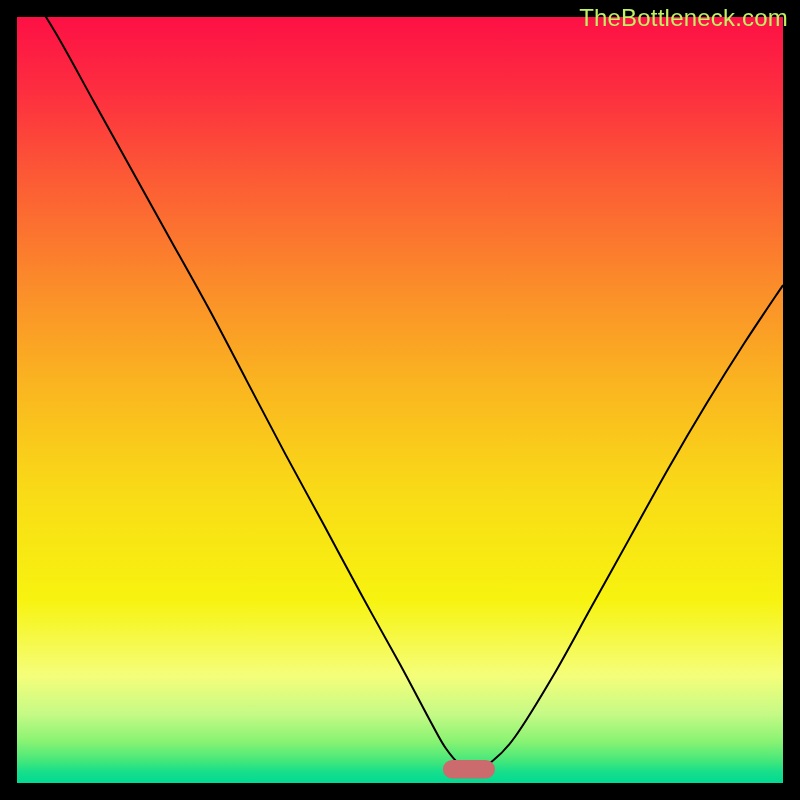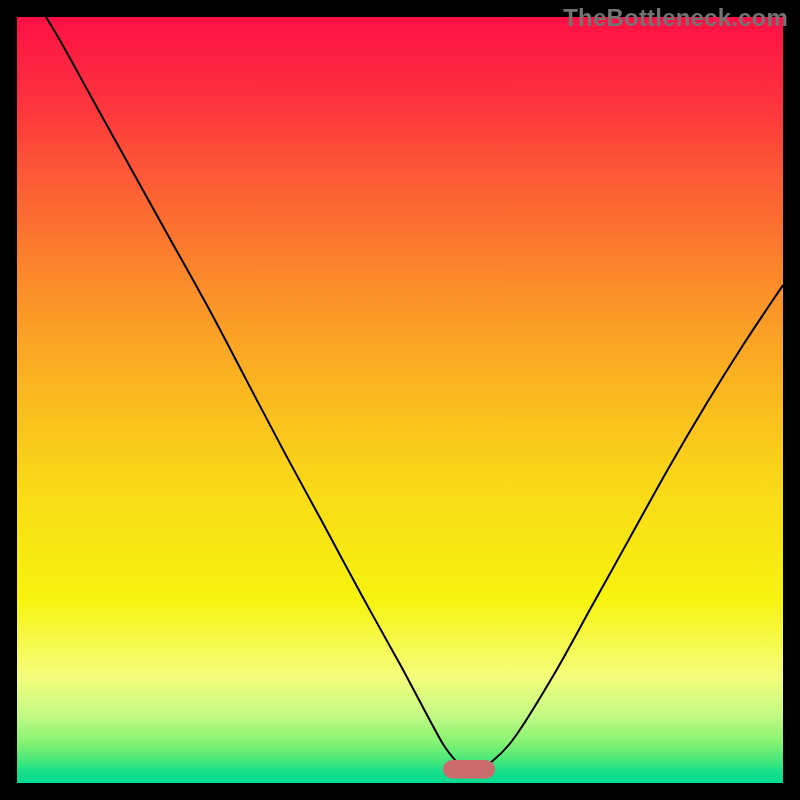--- a/index.html
+++ b/index.html
@@ -22,24 +22,24 @@
     position: absolute;
     left: 0;
     top: 0;
     width: 766px;
     height: 766px;
   }
   .watermark {
     position: absolute;
     top: 4px;
     right: 12px;
-    color: #737373;
+    color: #bef264;
     font-family: Arial, Helvetica, sans-serif;
     font-size: 24px;
-    font-weight: 700;
+    font-weight: 400;
     letter-spacing: 0.2px;
   }
   .curve {
     fill: none;
     stroke: #000000;
     stroke-width: 2;
   }
   .marker {
     fill: #cb6b6d;
     stroke: none;

